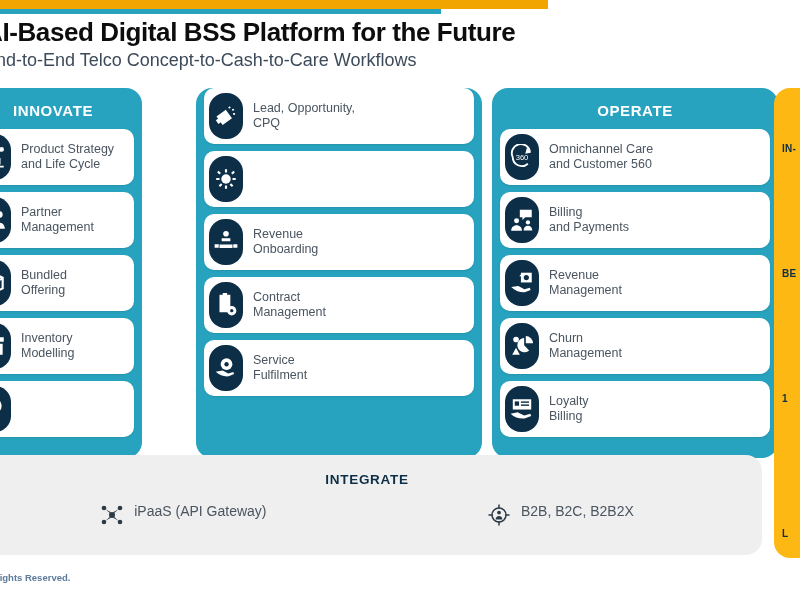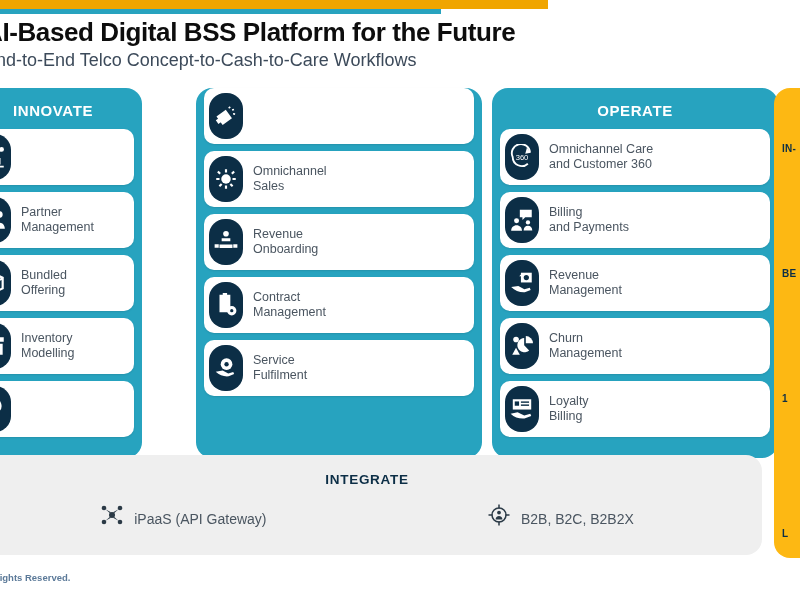--- a/index.html
+++ b/index.html
@@ -128,21 +128,21 @@
     padding-top: 17px;
   }
   .integrate-items {
     display: flex;
     justify-content: space-around;
     align-items: center;
     padding: 16px 18px 0 18px;
   }
   .int-item {
     display: flex;
-    align-items: flex-end;
+    align-items: flex-start;
     gap: 10px;
   }
   .int-item svg { width: 24px; height: 24px; flex: 0 0 auto; }
   .int-label {
     font-size: 14px;
     color: #4a5560;
     white-space: nowrap;
   }
 
   
@@ -195,20 +195,22 @@
   <div class="col col-innovate">
     <div class="col-title">INNOVATE</div>
 
     <div class="card">
       <div class="card-icon">
         <svg viewBox="0 0 24 24" fill="#fff">
             <path d="M3 20h18v1.6H3zM5 10h3v9H5zm5-5h3v14h-3zm5 8h3v6h-3z"></path>
             <circle cx="19" cy="5" r="2.2"></circle>
           </svg>
       </div>
+      <div class="card-label">Product Strategy
+and Life Cycle</div>
     </div>
 
     <div class="card">
       <div class="card-icon">
         <svg viewBox="0 0 24 24" fill="#fff">
             <circle cx="7" cy="7" r="3"></circle>
             <circle cx="17" cy="7" r="3"></circle>
             <path d="M2 20c0-3.3 2.2-5.5 5-5.5S12 16.7 12 20zm10 0c0-3.3 2.2-5.5 5-5.5S22 16.7 22 20z"></path>
           </svg>
       </div>
@@ -246,31 +248,31 @@
   </div>
 
   <div class="col col-wide col-activate">
 
     <div class="card">
       <div class="card-icon">
         <svg viewBox="0 0 24 24" fill="#fff">
             <path d="M3.2 12.4l8.6-6.2 5.7 7.9-8.6 6.2zM14 4.1l1.5-1.1.9 1.2-1.5 1.1zm3.4 1.6l1.8-.5.4 1.4-1.8.5zm1.2 3.5l1.9.3-.2 1.5-1.9-.3zM2.6 16l3.1-2.2 2.4 3.3-3.1 2.3z"></path>
           </svg>
       </div>
+      <div class="card-label">Lead, Opportunity,
+CPQ</div>
     </div>
 
     <div class="card">
       <div class="card-icon">
         <svg viewBox="0 0 24 24" fill="#fff">
             <circle cx="12" cy="12" r="4.4"></circle>
             <path d="M11 3h2v3h-2zm0 15h2v3h-2zM3 11h3v2H3zm15 0h3v2h-3zM5.2 4.4l2.1 2.1-1.4 1.4L3.8 5.8zm11.5 11.5l2.1 2.1-1.4 1.4-2.1-2.1zM18.8 4.4l1.4 1.4-2.1 2.1-1.4-1.4zM7.3 15.9l1.4 1.4-2.1 2.1-1.4-1.4z"></path>
           </svg>
       </div>
-      <div class="card-label">Omnichannel
-Sales</div>
     </div>
 
     <div class="card">
       <div class="card-icon">
         <svg viewBox="0 0 24 24" fill="#fff">
             <circle cx="12" cy="4.4" r="2.6"></circle>
             <path d="M8 8.6h8v2.6H8zM1.5 14h3.8v3.2H1.5zm17.2 0h3.8v3.2h-3.8zM6 14.2h12v3.4H6z"></path>
           </svg>
       </div>
       <div class="card-label">Revenue
@@ -307,21 +309,21 @@
 
     <div class="card">
       <div class="card-icon">
         <svg viewBox="0 0 24 24" fill="none" stroke="#fff" stroke-width="1.7">
             <path d="M19.4 8A8.4 8.4 0 103.4 12a8.4 8.4 0 0014 6.2"></path>
             <path d="M16.6 3.2L19.8 8l-4.8 1" fill="#fff" stroke="none"></path>
             <text x="12" y="15" font-size="7" fill="#fff" stroke="none" text-anchor="middle" font-family="Liberation Sans">360</text>
           </svg>
       </div>
       <div class="card-label">Omnichannel Care
-and Customer 360</div>
+and Customer 560</div>
     </div>
 
     <div class="card">
       <div class="card-icon">
         <svg viewBox="0 0 24 24" fill="#fff">
             <path d="M10 2.5h11v7H15l-2.6 2.4V9.5H10z"></path>
             <circle cx="7" cy="12.6" r="2.3"></circle>
             <path d="M2 22c0-3.1 2.2-5.2 5-5.2s5 2.1 5 5.2zm11.5-.2c0-2.6 1.7-4.4 4-4.4s4 1.8 4 4.4z"></path>
             <circle cx="17.5" cy="14.2" r="2"></circle>
           </svg>

